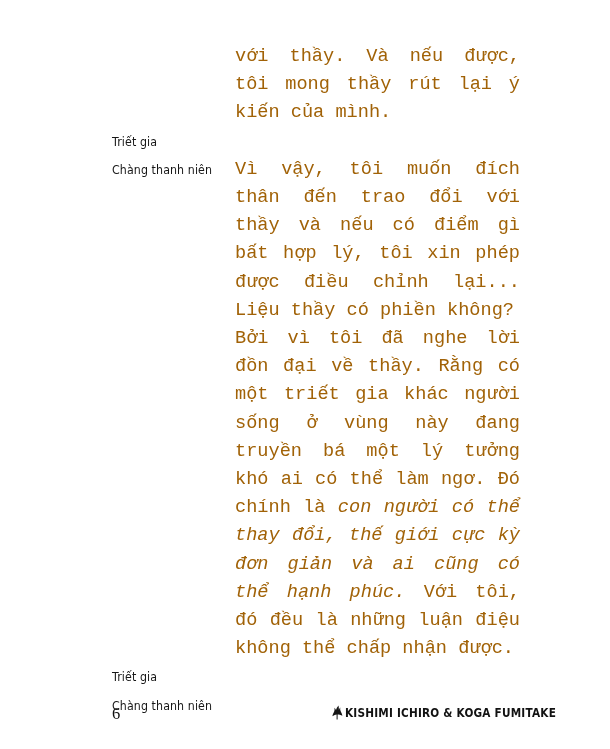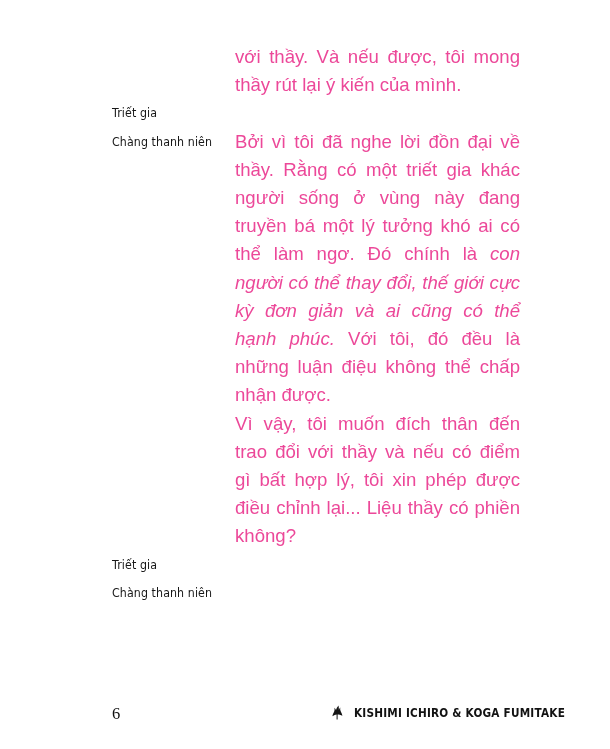--- a/index.html
+++ b/index.html
@@ -42,24 +42,24 @@
     line-height: 28.2px;
     letter-spacing: 0.1px;
     color: #171717;
     white-space: nowrap;
     transform: scaleX(0.97);
     transform-origin: left center;
   }
   .speaker.empty { visibility: hidden; }
 
   .speech {
-    font-family: Liberation Sans, sans-serif;
+    font-family: Liberation Mono, monospace;
     font-size: 18.6px;
     line-height: 28.2px;
-    color: #ec4899;
+    color: #a16207;
     text-align: justify;
     text-justify: inter-word;
     hyphens: none;
   }
 
   .speech p {
     margin: 0;
     text-align: justify;
   }
   
@@ -91,21 +91,20 @@
     font-size: 16.5px;
     color: #111111;
   }
 
   .running-head {
     position: absolute;
     left: 332px;
     top: 5px;
     display: flex;
     align-items: center;
-    gap: 9px;
     white-space: nowrap;
   }
 
   .ornament {
     display: inline-block;
     width: 13px;
     height: 15px;
     position: relative;
     flex: 0 0 auto;
   }
@@ -132,22 +131,22 @@
         <div class="speech">
           <p class="ragged"><span>với thầy. Và nếu được, tôi mong thầy rút lại ý kiến của mình.</span></p>
         </div>
       </div>
       <div class="turn">
         <div class="speaker">Triết gia</div>
       </div>
       <div class="turn">
         <div class="speaker">Chàng thanh niên</div>
         <div class="speech">
+          <p class="ragged"><span>Vì vậy, tôi muốn đích thân đến trao đổi với thầy và nếu có điểm gì bất hợp lý, tôi xin phép được điều chỉnh lại... Liệu thầy có phiền không?</span></p>
           <p class="ragged"><span>Bởi vì tôi đã nghe lời đồn đại về thầy. Rằng có một triết gia khác người sống ở vùng này đang truyền bá một lý tưởng khó ai có thể làm ngơ. Đó chính là </span><em>con người có thể thay đổi, thế giới cực kỳ đơn giản và ai cũng có thể hạnh phúc.</em><span> Với tôi, đó đều là những luận điệu không thể chấp nhận được.</span></p>
-          <p class="ragged"><span>Vì vậy, tôi muốn đích thân đến trao đổi với thầy và nếu có điểm gì bất hợp lý, tôi xin phép được điều chỉnh lại... Liệu thầy có phiền không?</span></p>
         </div>
       </div>
       <div class="turn">
         <div class="speaker">Triết gia</div>
       </div>
       <div class="turn">
         <div class="speaker">Chàng thanh niên</div>
         <div class="speech">
           <p></p>
         </div>

